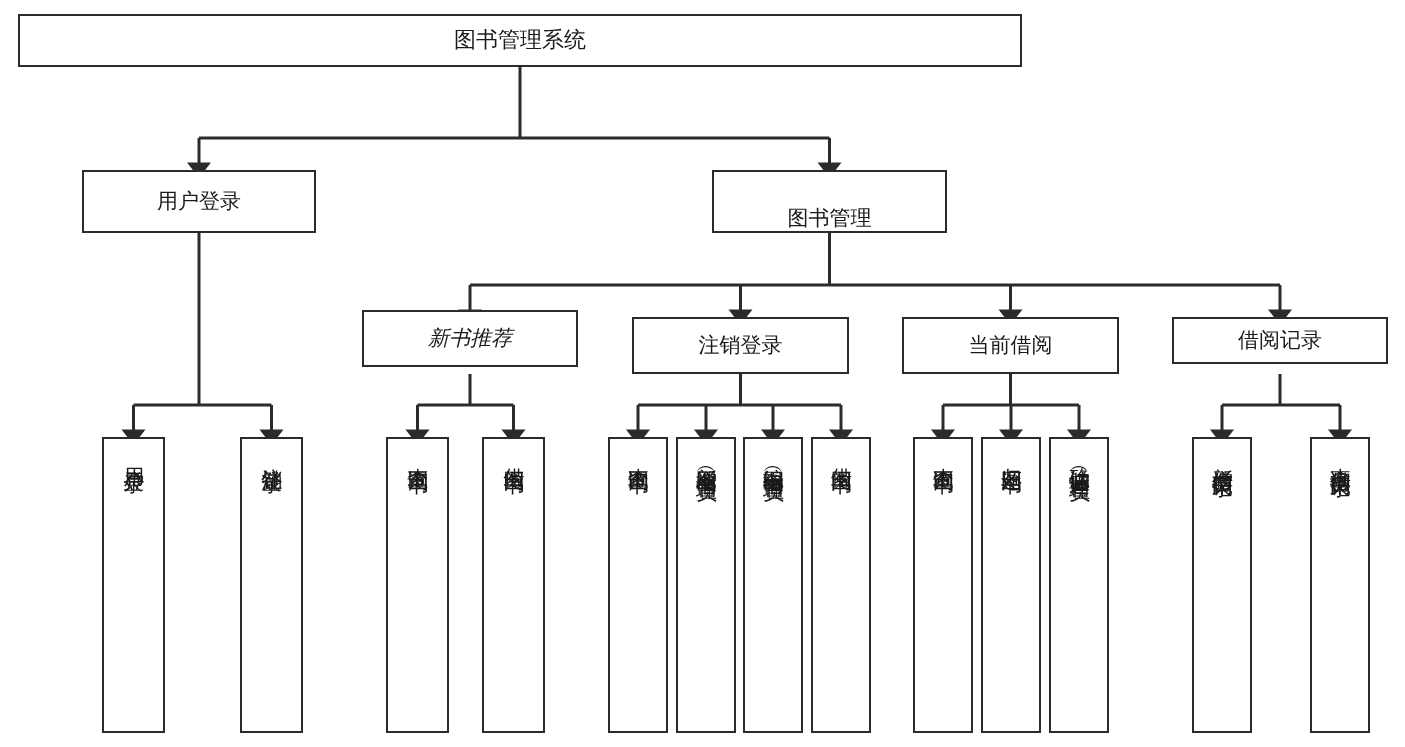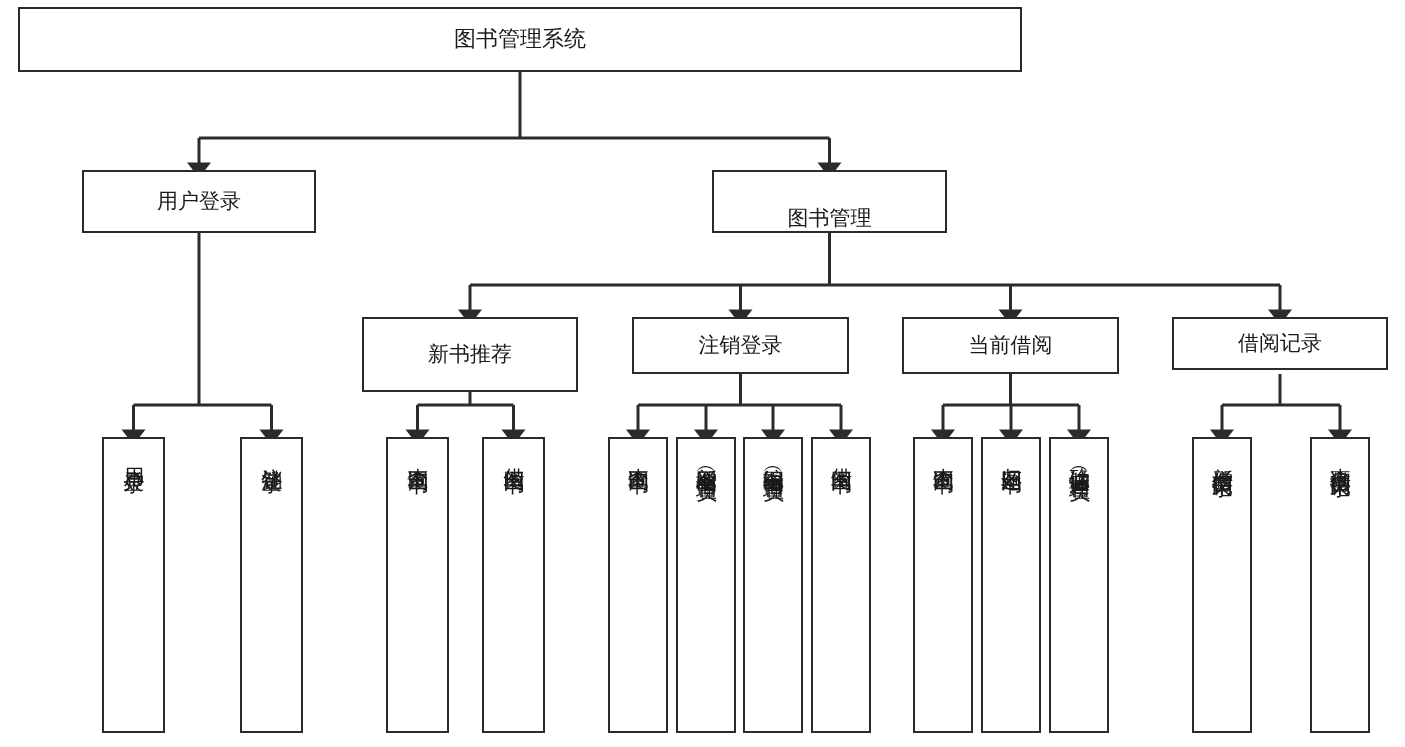--- a/index.html
+++ b/index.html
@@ -110,39 +110,39 @@
         <path d="M1011,405 L1011,436" marker-end="url(#arrowhead)"></path>
         <path d="M1079,405 L1079,436" marker-end="url(#arrowhead)"></path>
         <path d="M1280,374 L1280,405"></path>
         <path d="M1222,405 L1340,405"></path>
         <path d="M1222,405 L1222,436" marker-end="url(#arrowhead)"></path>
         <path d="M1340,405 L1340,436" marker-end="url(#arrowhead)"></path>
       </g>
   </svg>
 
   <div id="nodes-layer">
-      <div class="node horiz root" style="left: 18px; top: 7px; width: 1004px; height: 65px; text-align: center;">
+      <div class="node horiz root" style="left: 18px; top: 14px; width: 1004px; height: 53px; text-align: center;">
         <span class="node-label">图书管理系统</span>
       </div>
       <div class="node horiz" style="left: 82px; top: 170px; width: 234px; height: 63px;">
         <span class="node-label">用户登录</span>
       </div>
       <div class="node horiz" style="left: 712px; top: 170px; width: 235px; height: 63px; align-items: flex-end;">
         <span class="node-label">图书管理</span>
       </div>
-      <div class="node horiz" style="left: 362px; top: 317px; width: 216px; height: 75px;">
+      <div class="node horiz" style="left: 362px; top: 310px; width: 216px; height: 57px; font-style: italic;">
         <span class="node-label">新书推荐</span>
       </div>
       <div class="node horiz" style="left: 632px; top: 317px; width: 217px; height: 57px;">
         <span class="node-label">注销登录</span>
       </div>
       <div class="node horiz" style="left: 902px; top: 317px; width: 217px; height: 57px;">
         <span class="node-label">当前借阅</span>
       </div>
-      <div class="node horiz" style="left: 1172px; top: 317px; width: 216px; height: 53px;">
+      <div class="node horiz" style="left: 1172px; top: 317px; width: 216px; height: 47px;">
         <span class="node-label">借阅记录</span>
       </div>
       <div class="node vert" style="left: 102px; top: 437px; width: 63px; height: 296px;">
         <span class="node-label">用户登录</span>
       </div>
       <div class="node vert" style="left: 240px; top: 437px; width: 63px; height: 296px;">
         <span class="node-label">注销登录</span>
       </div>
       <div class="node vert" style="left: 386px; top: 437px; width: 63px; height: 296px;">
         <span class="node-label">查询图书</span>

